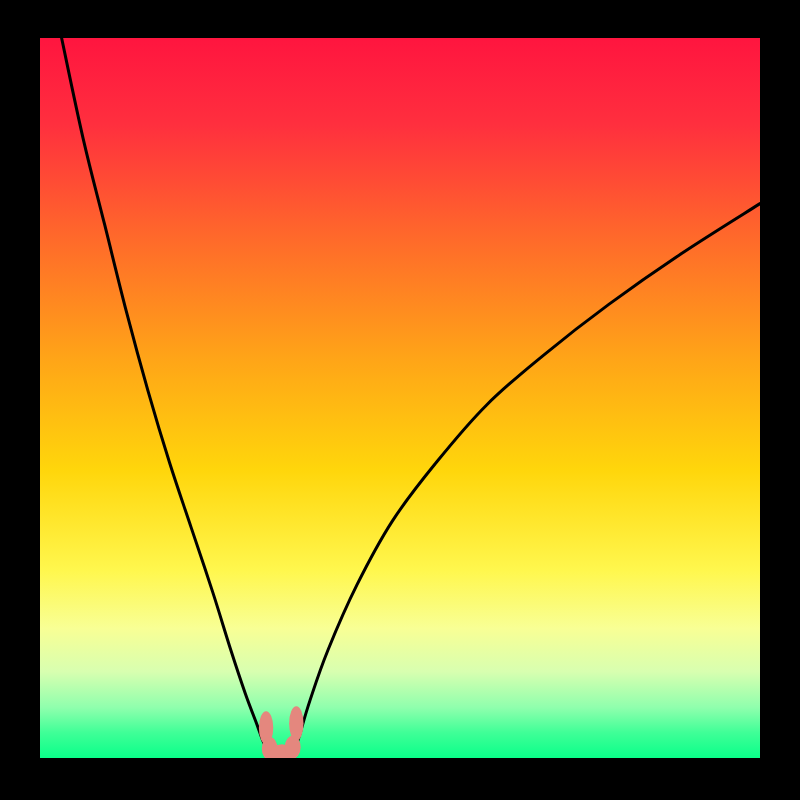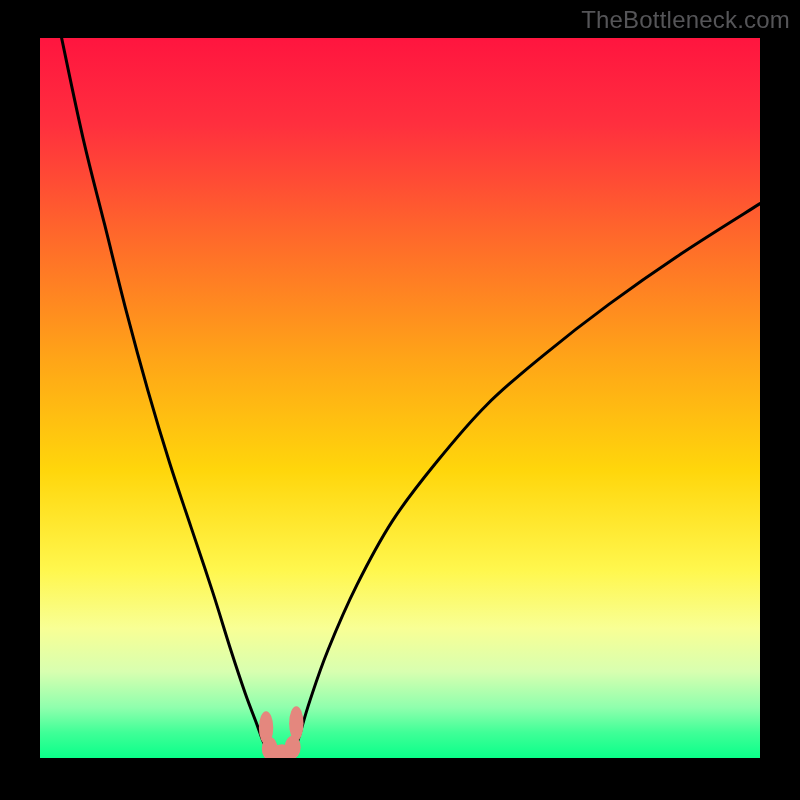--- a/index.html
+++ b/index.html
@@ -31,21 +31,20 @@
   svg {
     position: absolute;
     top: 0;
     left: 0;
   }
 </style>
 </head>
 <body>
 
 <div class="frame">
-  <div class="watermark">TheBottleneck.com</div>
 
   <svg id="chart-svg" width="800" height="800" viewBox="0 0 800 800">
     <defs>
       <linearGradient id="bg-grad" x1="0" y1="0" x2="0" y2="1">
           <stop offset="0%" stop-color="#ff153f"></stop>
           <stop offset="12%" stop-color="#ff2f3e"></stop>
           <stop offset="28.000000000000004%" stop-color="#ff6a2a"></stop>
           <stop offset="45%" stop-color="#ffa617"></stop>
           <stop offset="60%" stop-color="#ffd60b"></stop>
           <stop offset="74%" stop-color="#fff74e"></stop>

